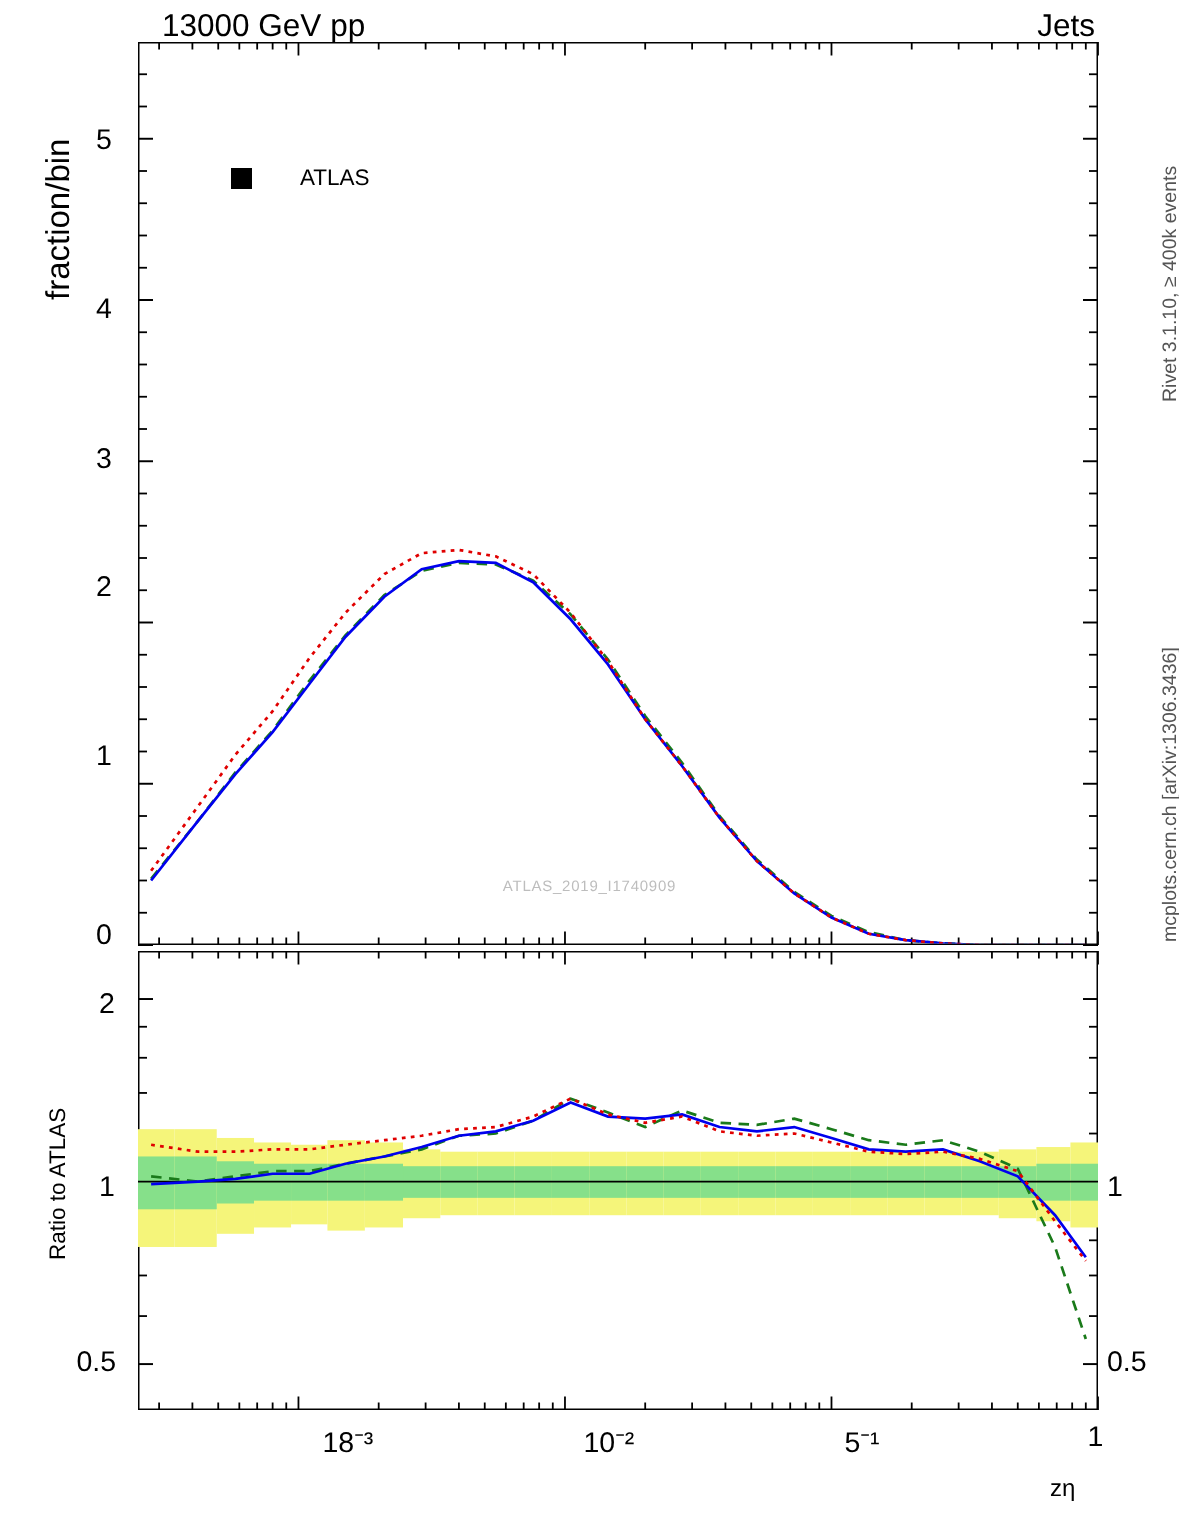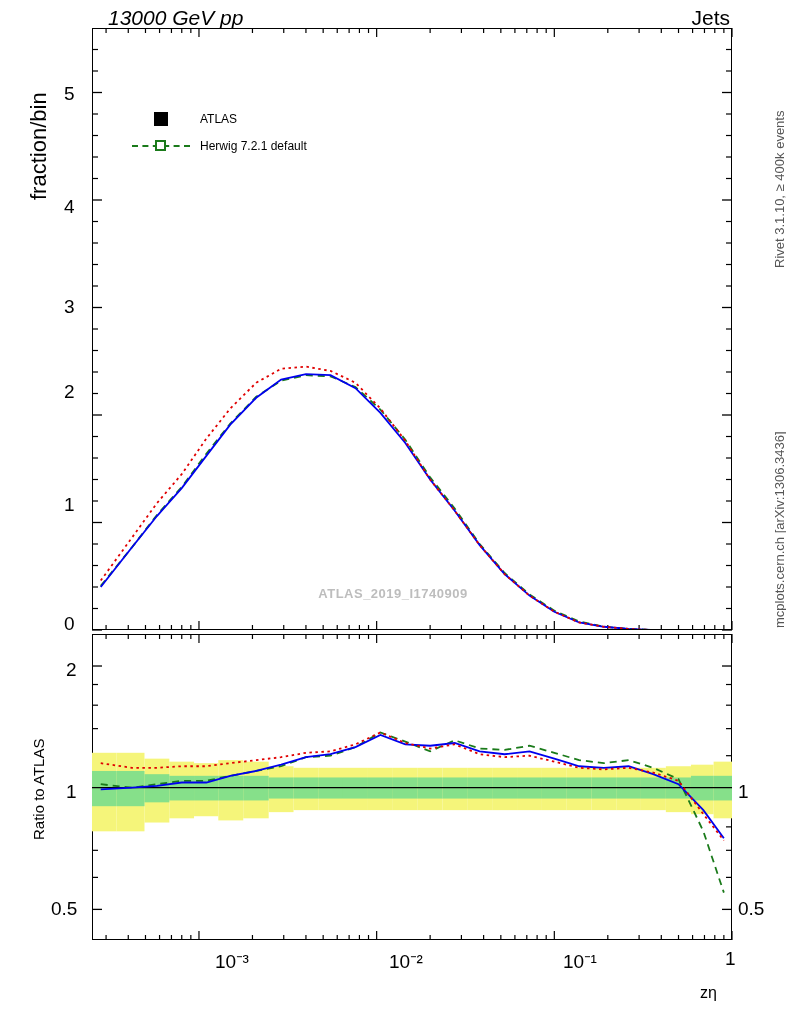--- a/index.html
+++ b/index.html
@@ -1,20 +1,20 @@
 <!DOCTYPE html>
 <html><head>
 <meta charset="utf-8">
 <style>
   html,body{margin:0;padding:0;}
   body{width:786px;height:1024px;background:#ffffff;font-family:"Liberation Sans",sans-serif;color:#000;}
   #root{position:relative;width:786px;height:1024px;overflow:hidden;}
 
   .hdr{position:absolute;font-size:21px;color:#000;}
-  #hdr-left{left:108px;top:6px;font-style:italic;}
+  #hdr-left{left:108px;top:6px;}
   #hdr-right{right:56px;top:6px;margin-left:17px;}
 
   
   .rot{position:absolute;transform-origin:0 0;transform:rotate(-90deg);white-space:nowrap;font-size:13px;color:#555;}
   #rot-rivet{left:772px;top:268px;}
   #rot-arxiv{left:772px;top:628px;}
 
   
   #main-frame{position:absolute;left:92px;top:28px;width:640px;height:602px;border:1.5px solid #000;box-sizing:border-box;background:#fff;}
   #ratio-frame{position:absolute;left:92px;top:634px;width:640px;height:306px;border:1.5px solid #000;box-sizing:border-box;background:#fff;}
@@ -22,35 +22,35 @@
   .ylabel{position:absolute;transform-origin:0 0;transform:rotate(-90deg);white-space:nowrap;}
   #ylabel-main{left:26px;top:200px;font-size:22px;}
   #ylabel-ratio{left:30px;top:840px;font-size:15px;}
 
   #xlabel{position:absolute;left:700px;top:984px;font-size:16px;}
 
   .title{position:absolute;left:0;top:60px;width:786px;text-align:center;font-size:20px;}
   .title .small{font-size:14px;}
 
   
-  #legend{position:absolute;left:132px;top:105px;font-size:12px;}
+  #legend{position:absolute;left:132px;top:105px;font-size:15px;}
   .leg-row{display:flex;align-items:center;height:27px;}
   .leg-mark{width:58px;height:18px;position:relative;margin-right:10px;}
   .leg-lbl{white-space:nowrap;}
 
   .lg-line{position:absolute;left:0;top:8px;width:58px;height:0;border-top-width:2px;}
   .lg-sym{position:absolute;left:22px;top:2px;width:14px;height:14px;}
 
   .sq-filled{background:#000;width:14px;height:14px;}
   .sq-open{border:2px solid #1a7a1a;background:#fff;width:11px;height:11px;box-sizing:border-box;}
   .tri{width:0;height:0;border-left:8px solid transparent;border-right:8px solid transparent;border-bottom:14px solid #0000ee;}
   .dia{width:11px;height:11px;background:#e00000;transform:rotate(45deg);margin:2px;}
 
   
-  #watermark{position:absolute;left:0;top:586px;width:786px;text-align:center;font-size:13px;color:#bdbdbd;letter-spacing:0.5px;font-weight:bold;}
+  #watermark{position:absolute;left:0;top:586px;width:786px;text-align:center;font-size:10px;color:#bdbdbd;letter-spacing:0.5px;}
 
   
   .tick-lbl{position:absolute;font-size:19px;}
   .tl-right{position:absolute;font-size:19px;}
 
   svg{position:absolute;left:0;top:0;width:786px;height:1024px;pointer-events:none;}
 </style>
 </head>
 <body>
 
@@ -73,48 +73,41 @@
   <div id="main-frame"></div>
   <div id="ratio-frame"></div>
 
   <div id="legend">
     <div class="leg-row">
       <div class="leg-mark">
         <div class="lg-sym sq-filled" style="left:22px;top:2px;"></div>
       </div>
       <div class="leg-lbl">ATLAS</div>
     </div>
-    <div class="leg-row">
-      <div class="leg-mark">
-        <div class="lg-line" style="border-top:2px dashed #1a7a1a;"></div>
-        <div class="lg-sym sq-open" style="left:23px;top:3px;"></div>
-      </div>
-      <div class="leg-lbl">Herwig 7.2.1 default</div>
-    </div>
   </div>
 
   <div id="watermark">ATLAS_2019_I1740909</div>
 
   <div class="tick-lbl" style="left:64px;top:613px;">0</div>
   <div class="tick-lbl" style="left:64px;top:494px;">1</div>
   <div class="tick-lbl" style="left:64px;top:381px;">2</div>
   <div class="tick-lbl" style="left:64px;top:296px;">3</div>
   <div class="tick-lbl" style="left:64px;top:196px;">4</div>
   <div class="tick-lbl" style="left:64px;top:83px;">5</div>
 
   <div class="tick-lbl" style="left:51px;top:898px;">0.5</div>
   <div class="tick-lbl" style="left:66px;top:781px;">1</div>
   <div class="tick-lbl" style="left:66px;top:659px;">2</div>
 
   <div class="tl-right" style="left:738px;top:781px;">1</div>
   <div class="tl-right" style="left:738px;top:898px;">0.5</div>
 
-  <div class="tick-lbl" style="left:215px;top:948px;">10⁻³</div>
+  <div class="tick-lbl" style="left:215px;top:948px;">18⁻³</div>
   <div class="tick-lbl" style="left:389px;top:948px;text-align:center;">10⁻²</div>
-  <div class="tick-lbl" style="left:563px;top:948px;">10⁻¹</div>
+  <div class="tick-lbl" style="left:563px;top:948px;">5⁻¹</div>
   <div class="tick-lbl" style="left:725px;top:948px;">1</div>
 
   <svg id="canvas" xmlns="http://www.w3.org/2000/svg">
     <g id="gfx">
         <line x1="106.06861562341649" y1="630" x2="106.06861562341649" y2="625" stroke="#000" stroke-width="1.2"></line>
         <line x1="106.06861562341649" y1="28" x2="106.06861562341649" y2="33" stroke="#000" stroke-width="1.2"></line>
         <line x1="106.06861562341649" y1="940" x2="106.06861562341649" y2="935" stroke="#000" stroke-width="1.2"></line>
         <line x1="106.06861562341649" y1="634" x2="106.06861562341649" y2="639" stroke="#000" stroke-width="1.2"></line>
         <line x1="128.26724408097112" y1="630" x2="128.26724408097112" y2="625" stroke="#000" stroke-width="1.2"></line>
         <line x1="128.26724408097112" y1="28" x2="128.26724408097112" y2="33" stroke="#000" stroke-width="1.2"></line>

